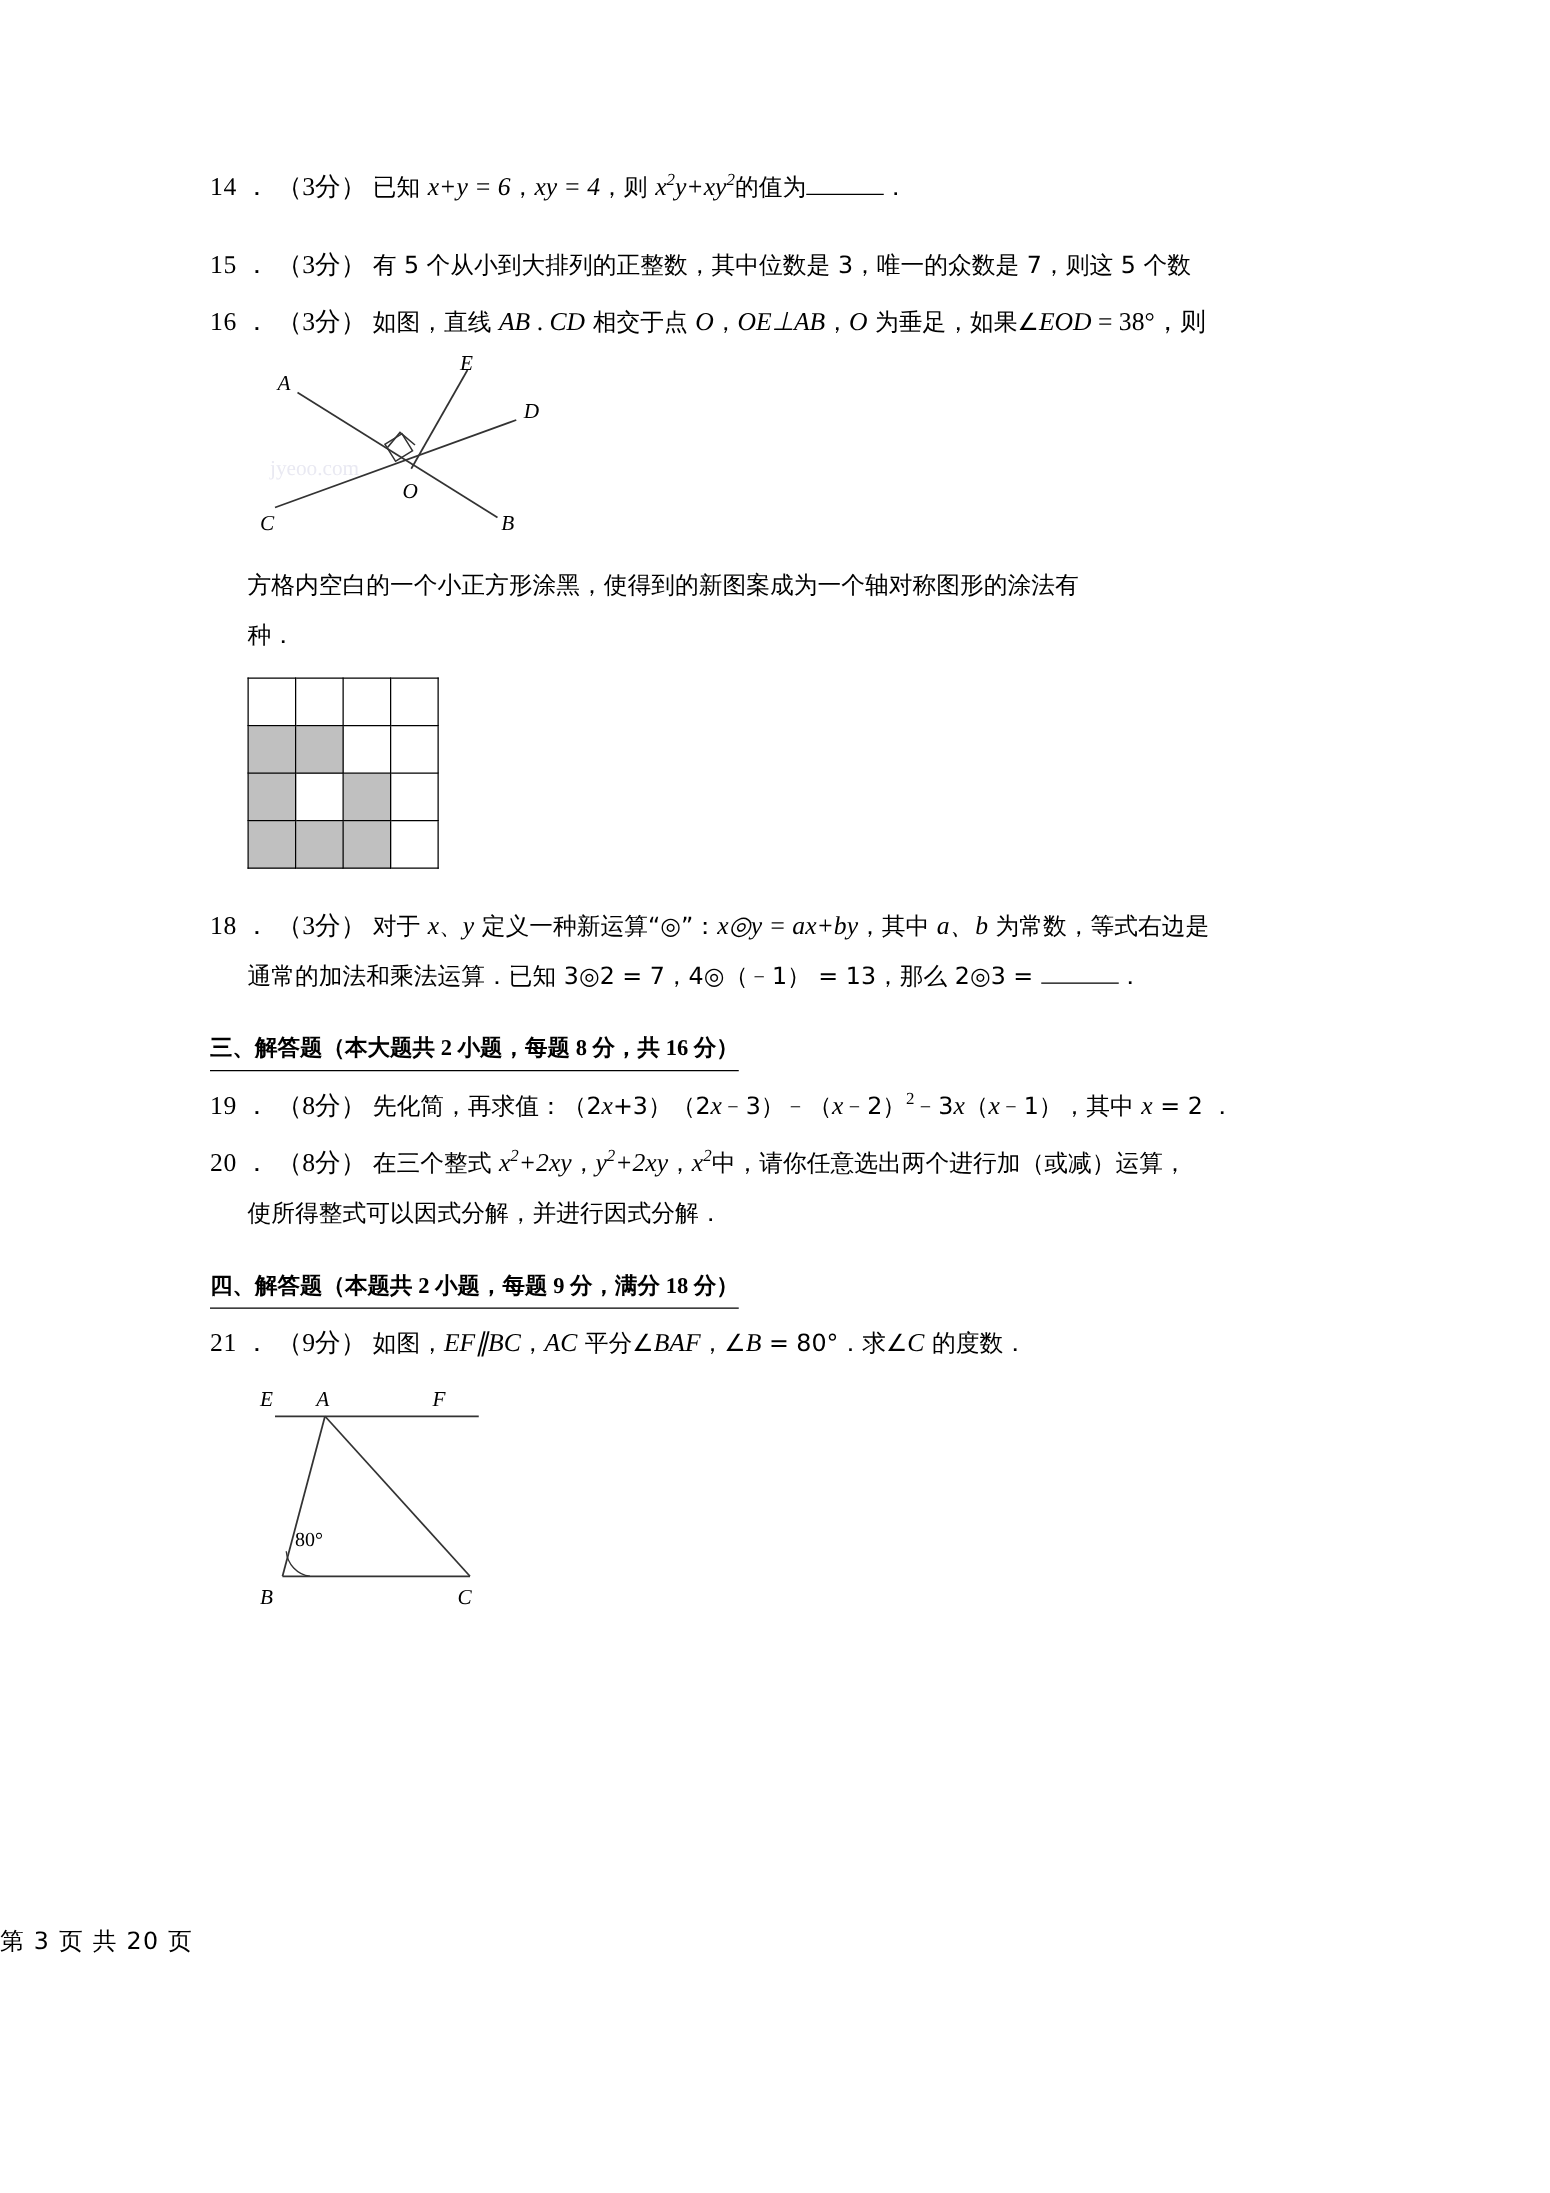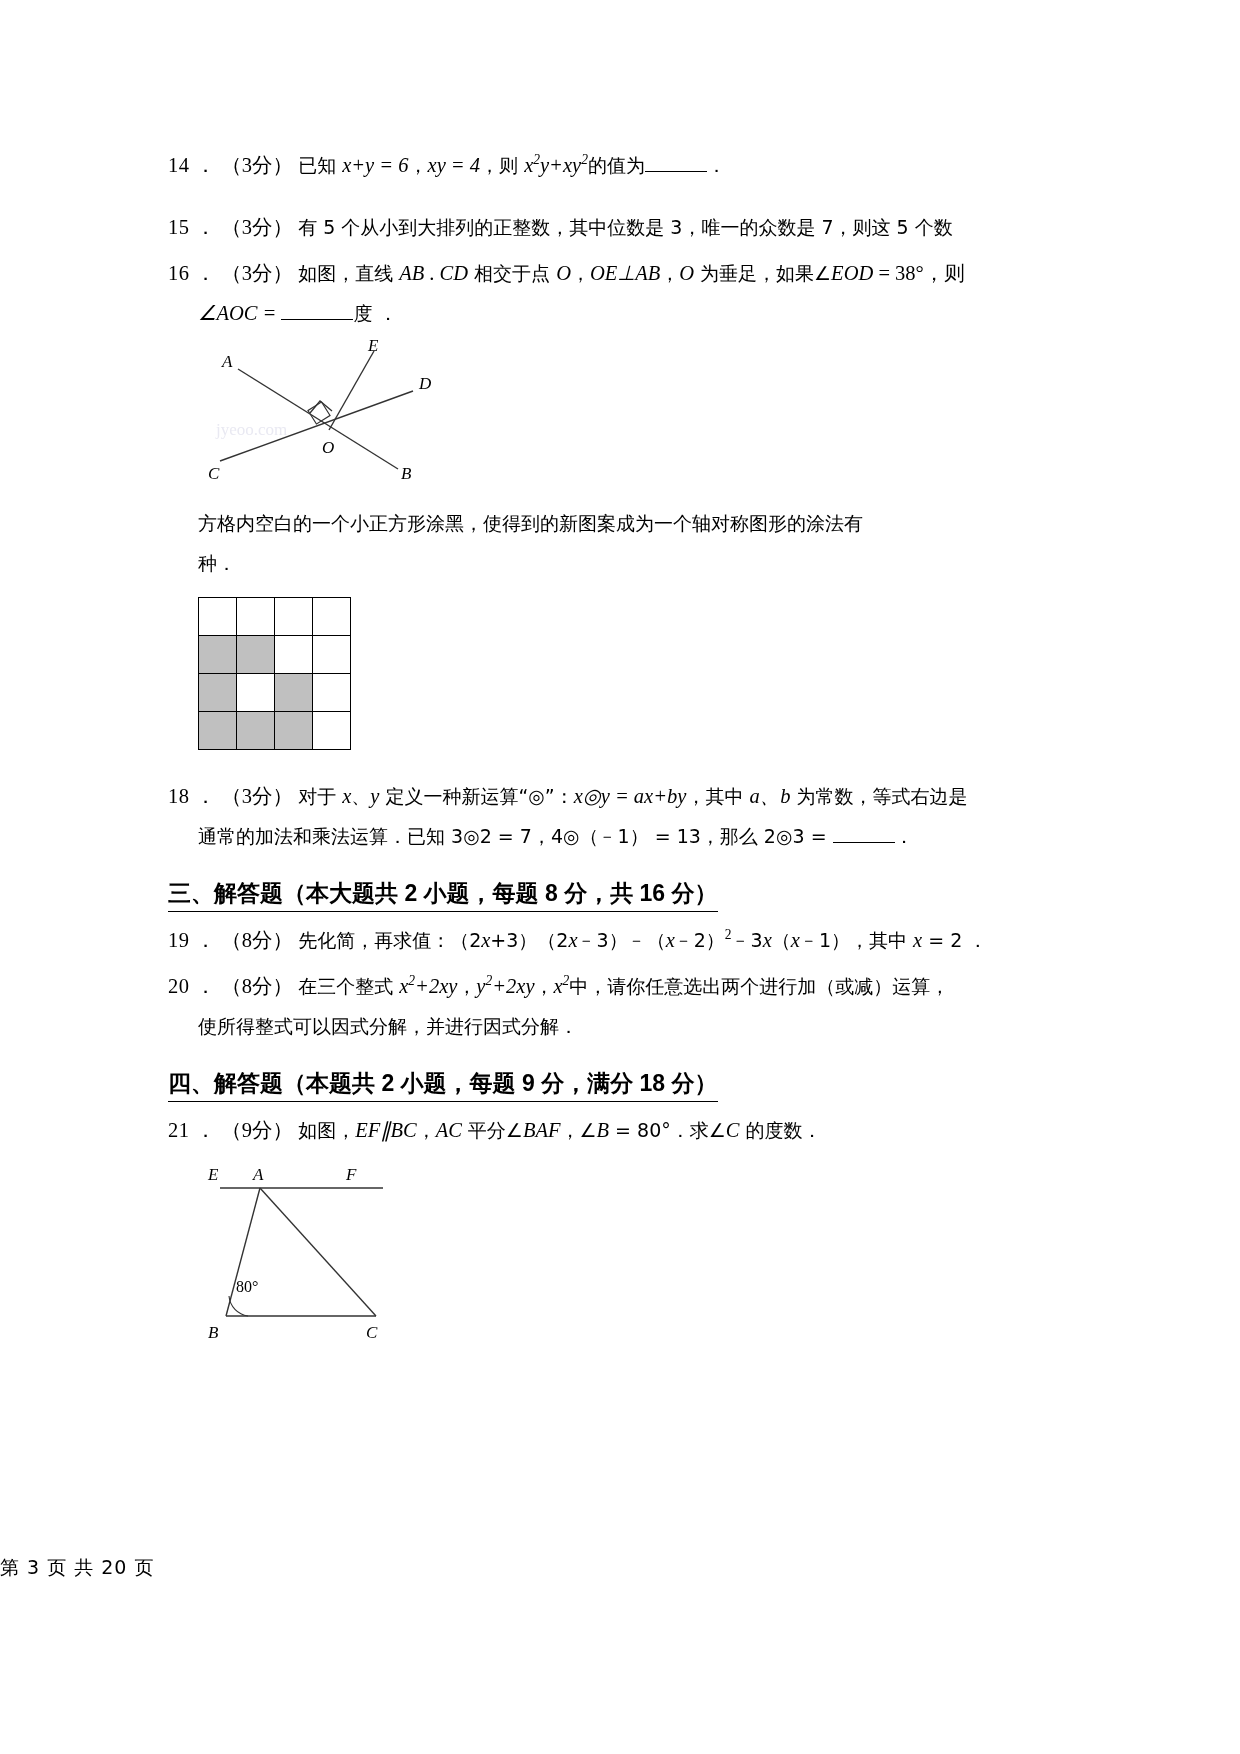--- a/index.html
+++ b/index.html
@@ -10,21 +10,21 @@
   body {
     width: 1240px;
     height: 1754px;
     position: relative;
     font-family: "Liberation Serif", "DejaVu Serif", serif;
     color: #000000;
     overflow: hidden;
   }
   .page {
     position: absolute;
-    left: 0; top: 15px;
+    left: 0; top: 0;
     width: 1240px;
     height: 1504px;
   }
   .content {
     position: absolute;
     left: 168px;
     top: 130px;
     width: 800px;
   }
 
@@ -46,22 +46,22 @@
     display: inline-block;
     border-bottom: 1.6px solid #000;
     width: 62px;
     height: 16px;
     vertical-align: baseline;
   }
   .blank.wide { width: 72px; }
 
   
   .sec {
-    font-family: Liberation Sans, sans-serif;
-    font-size: 23px;
+    font-family: Liberation Serif, serif;
+    font-size: 18px;
     font-weight: bold;
     line-height: 34px;
     margin: 14px 0 8px 0;
     border-bottom: 1.5px solid #000;
     display: inline-block;
     padding-bottom: 1px;
   }
   .sec-wrap { display: block; }
 
   
@@ -131,23 +131,20 @@
         <span class="zh">有 5 个从小到大排列的正整数，其中位数是 3，唯一的众数是 7，则这 5 个数</span>
       </span>
     </div>
 
     <div class="q">
       <span class="line">
         <span class="num">16 ．</span>
         <span class="pts">（3分）</span>
         <span class="zh">如图，直线 </span><i class="v">AB</i><span> . </span><i class="v">CD</i><span class="zh"> 相交于点 </span><i class="v">O</i><span class="zh">，</span><i class="v">OE⊥AB</i><span class="zh">，</span><i class="v">O</i><span class="zh"> 为垂足，如果∠</span><i class="v">EOD</i><span> = 38°，则</span>
       </span>
-      <span class="line indent">
-        <i class="v">∠AOC = </i><span class="blank wide"></span><span class="zh">度 ．</span>
-      </span>
     </div>
 
     <div class="fig fig-cross">
       <svg width="260" height="160" viewBox="0 0 260 160">
 
         <line x1="40" y1="30" x2="200" y2="130" stroke="#333" stroke-width="1.4"></line>
 
         <line x1="22" y1="122" x2="215" y2="52" stroke="#333" stroke-width="1.4"></line>
 
         <line x1="131" y1="91" x2="176" y2="12" stroke="#333" stroke-width="1.4"></line>

